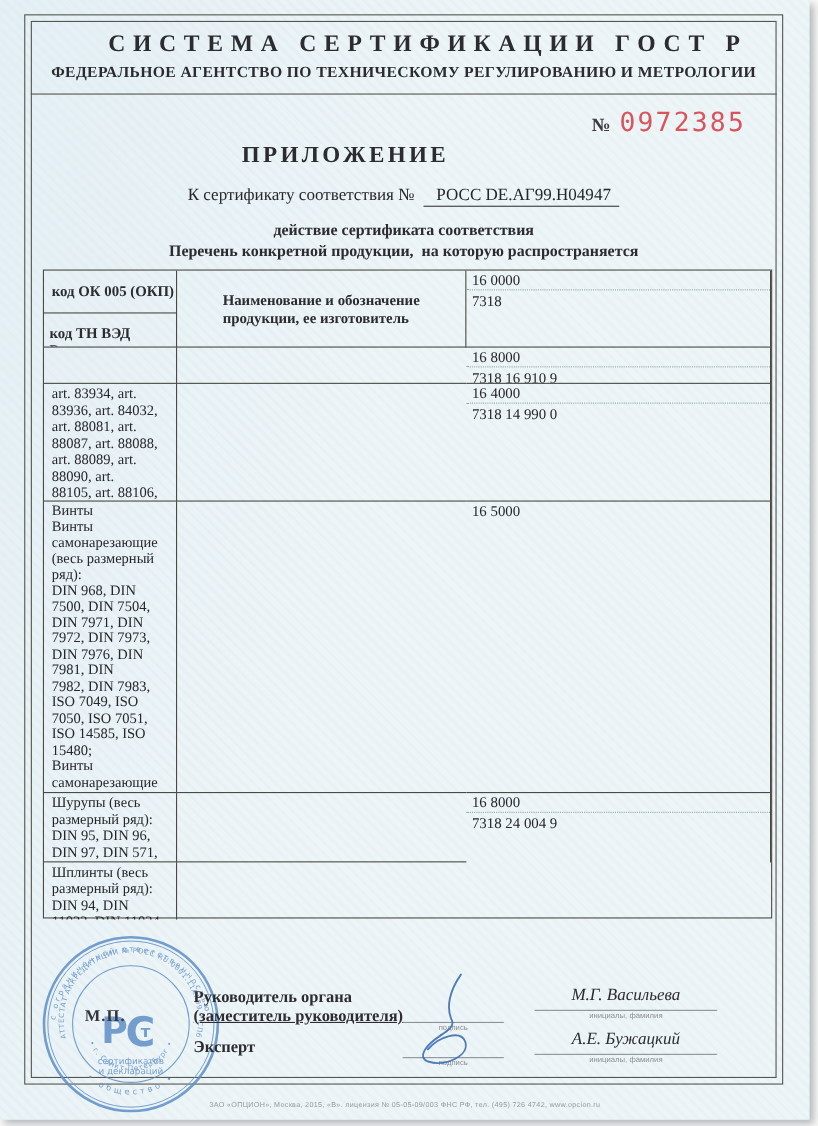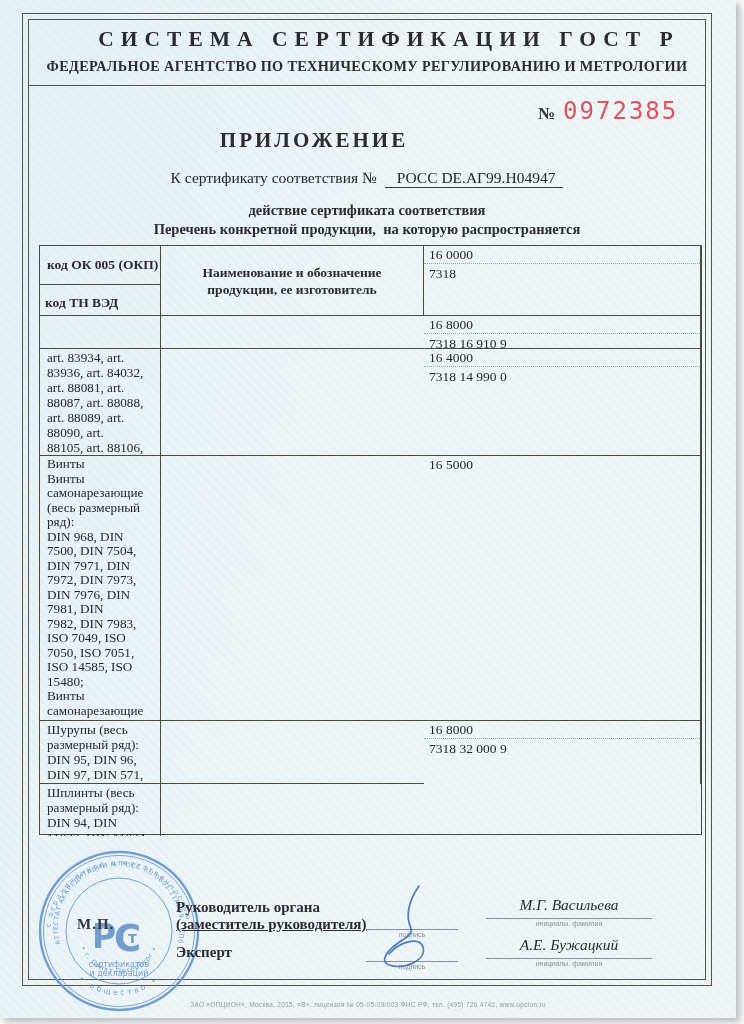--- a/index.html
+++ b/index.html
@@ -43,21 +43,21 @@
     position:absolute;left:39px;top:245px;width:663px;height:590px;box-sizing:border-box;
     border:1.5px solid #4a4a43;
     display:grid;
     grid-template-columns:121px 263px 1fr;
     grid-template-rows:70px 33px 107px 265px 63px 52px;
   }
   .cell{border-right:1px solid #4a4a43;border-bottom:1px solid #4a4a43;box-sizing:border-box;overflow:hidden;position:relative;}
   .cell.c3{border-right:none;}
   .cell.rlast{border-bottom:none;}
   .th{font-size:13.5px;font-weight:bold;color:#2b2b30;}
-  .th.center{display:flex;align-items:center;justify-content:center;text-align:center;white-space:pre-line;line-height:17px;}
+  .th.center{display:flex;align-items:center;justify-content:center;text-align:left;white-space:pre-line;line-height:17px;}
   .th1-top{padding:11px 0 0 7px;}
   .th1-div{position:absolute;left:0;top:38px;width:100%;height:1px;background:#4a4a43;}
   .th1-bot{padding:11px 0 0 5px;position:absolute;top:38px;left:0;width:100%;box-sizing:border-box;}
   .code-top{font-size:13.5px;padding:1px 3px 1px 5px;line-height:15px;}
   .code-bottom{font-size:13.5px;padding:2px 3px 1px 5px;line-height:15px;border-top:1px dotted #93a5ad;}
   .code-bottom:empty{display:none;}
   .content{font-size:13.2px;line-height:15px;padding:1px 6px 0 7px;white-space:pre-line;}
   .content.tight{line-height:14.5px;}
 
   .sig-label{position:absolute;font-size:15px;font-weight:bold;color:#2c2c32;white-space:nowrap;}
@@ -160,21 +160,21 @@
 
     </div>
     <div class="cell c2 content">Шурупы (весь размерный ряд):
 DIN 95, DIN 96, DIN 97, DIN 571, DIN 572,
 DIN 7995, DIN 7996, DIN 7997.
 art. 88095</div>
     <div class="cell c3 content"></div>
 
     <div class="cell c1 rlast">
       <div class="code-top">16 8000</div>
-      <div class="code-bottom">7318 32 000 9</div>
+      <div class="code-bottom">7318 24 004 9</div>
     </div>
     <div class="cell c2 content rlast">Шплинты (весь размерный ряд):
 DIN 94, DIN 11023, DIN 11024
 ISO 1234</div>
     <div class="cell c3 content rlast"></div>
   </div>
 
   <svg class="stamp-svg" width="166" height="166" viewBox="0 0 166 166">
     <defs>
       <path id="outTop" d="M 14,86 A 69,69 0 0 1 152,86"></path>

